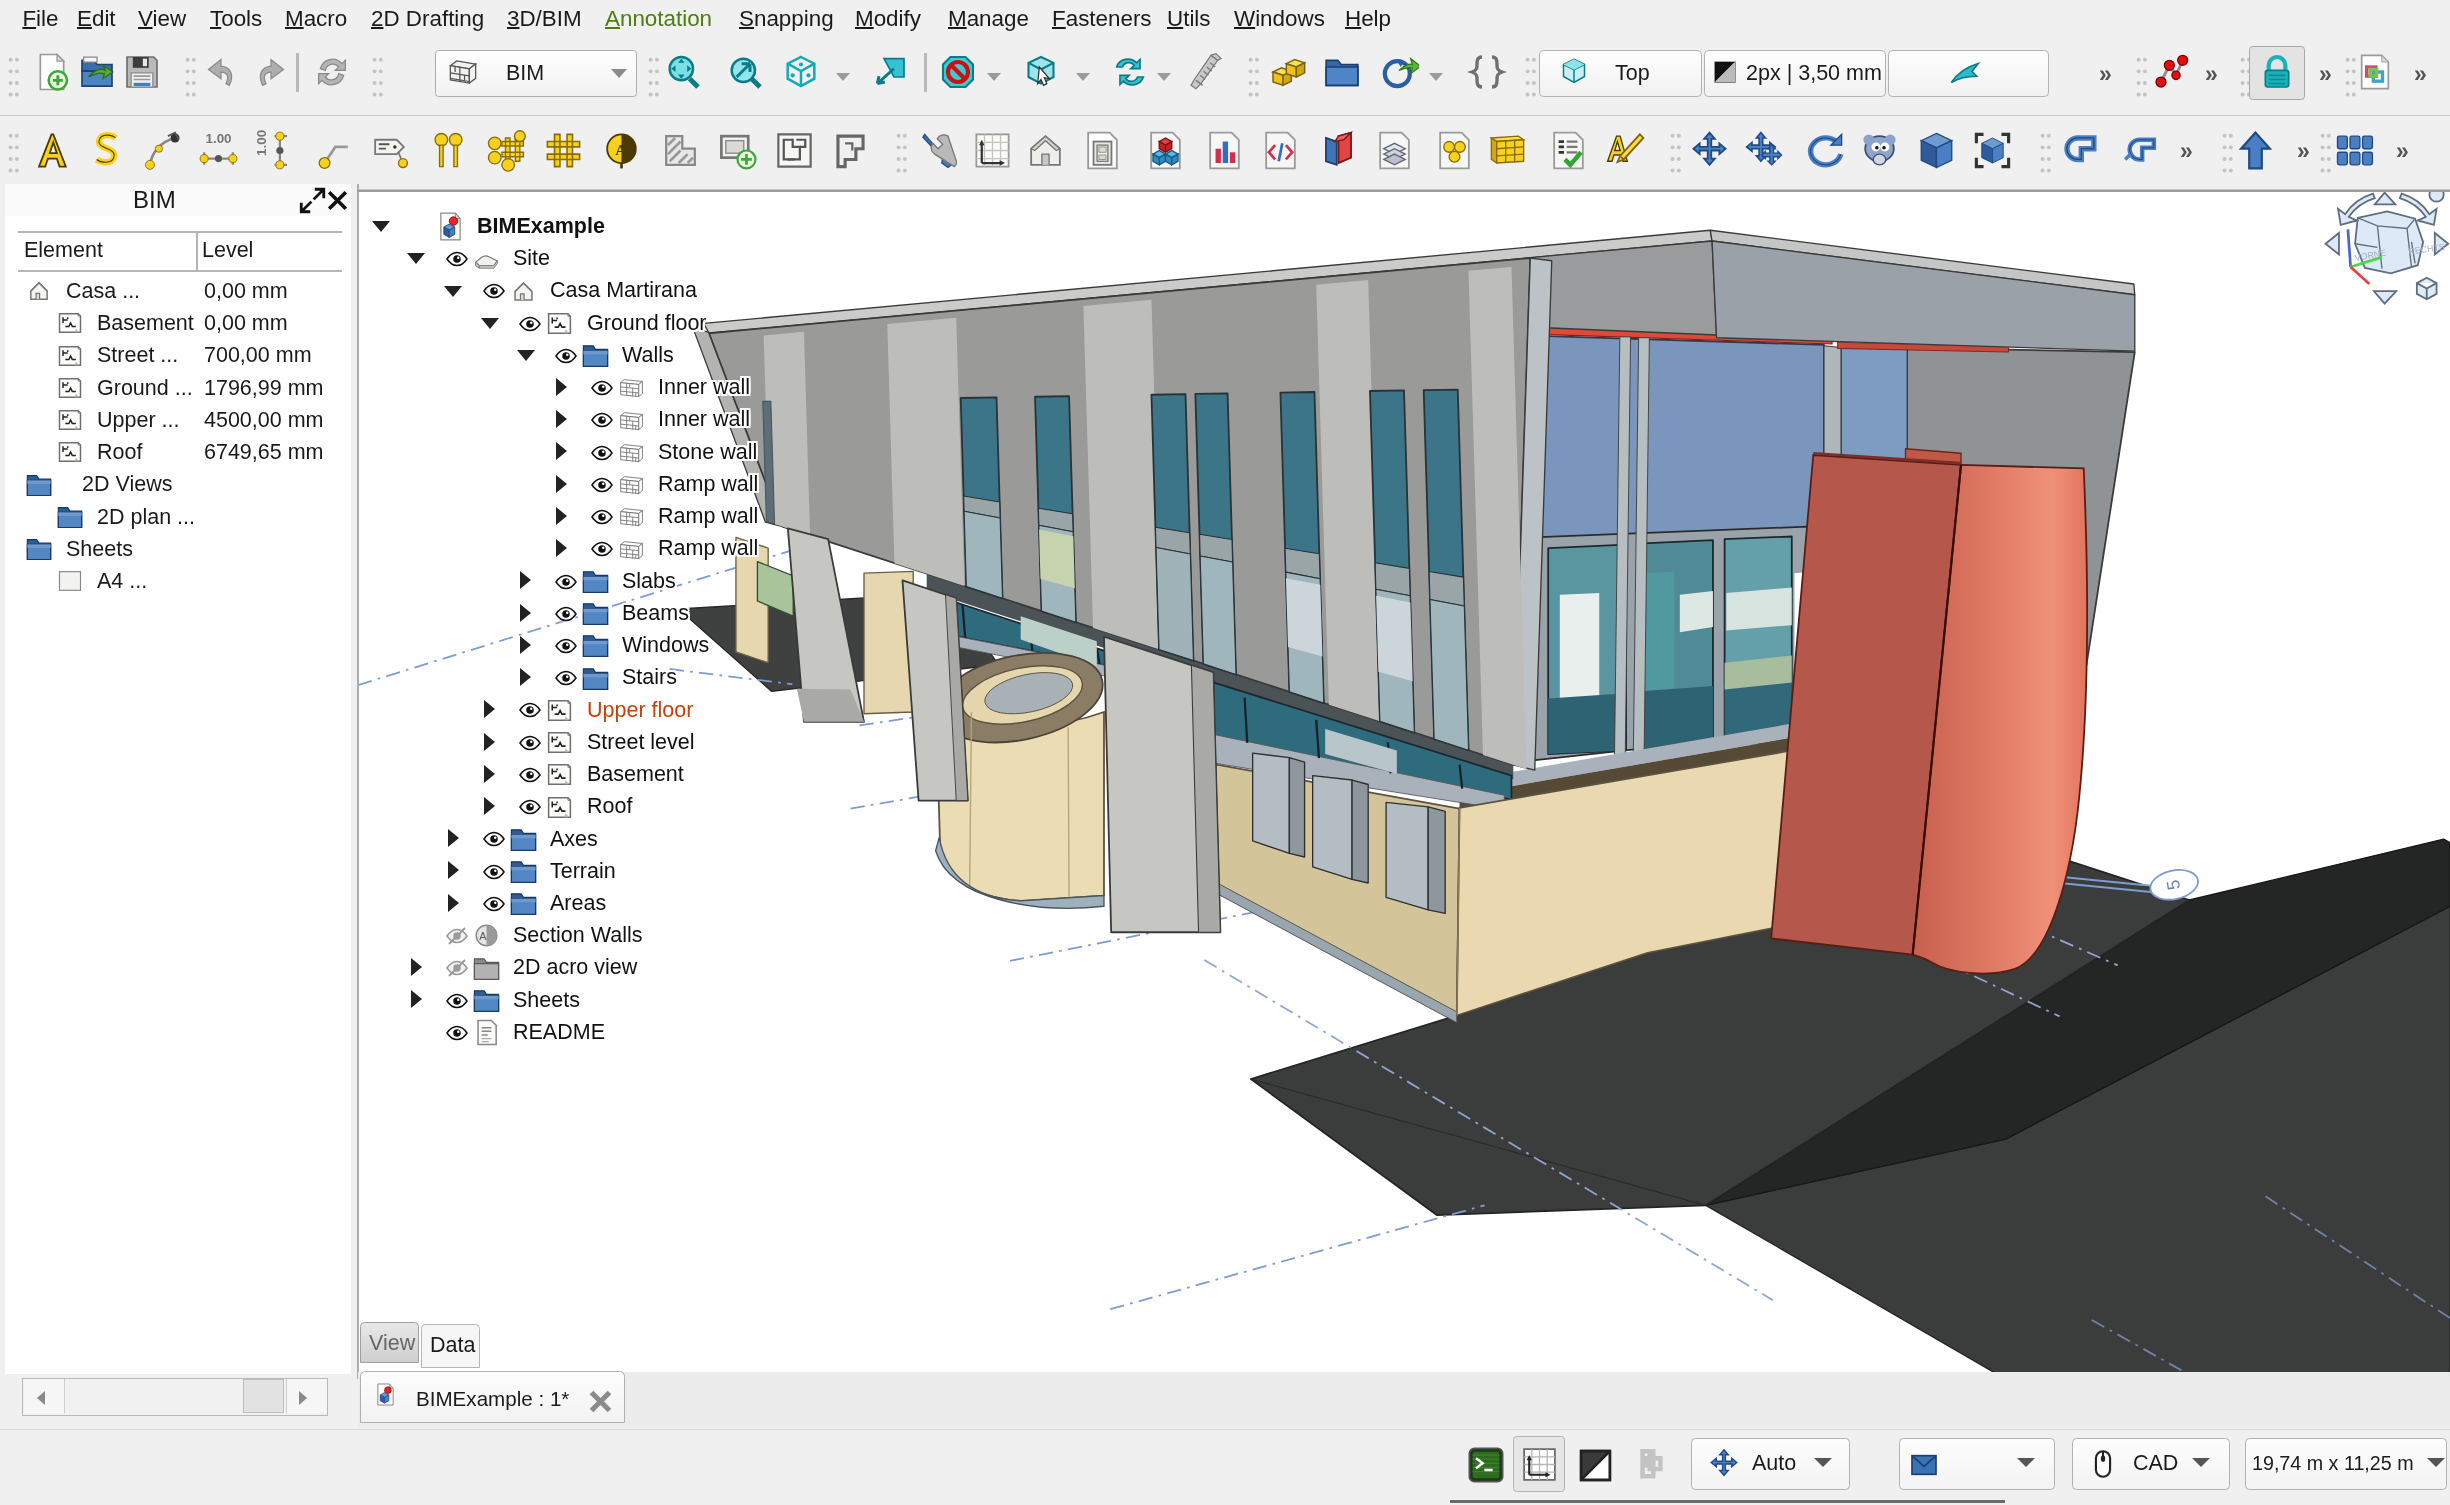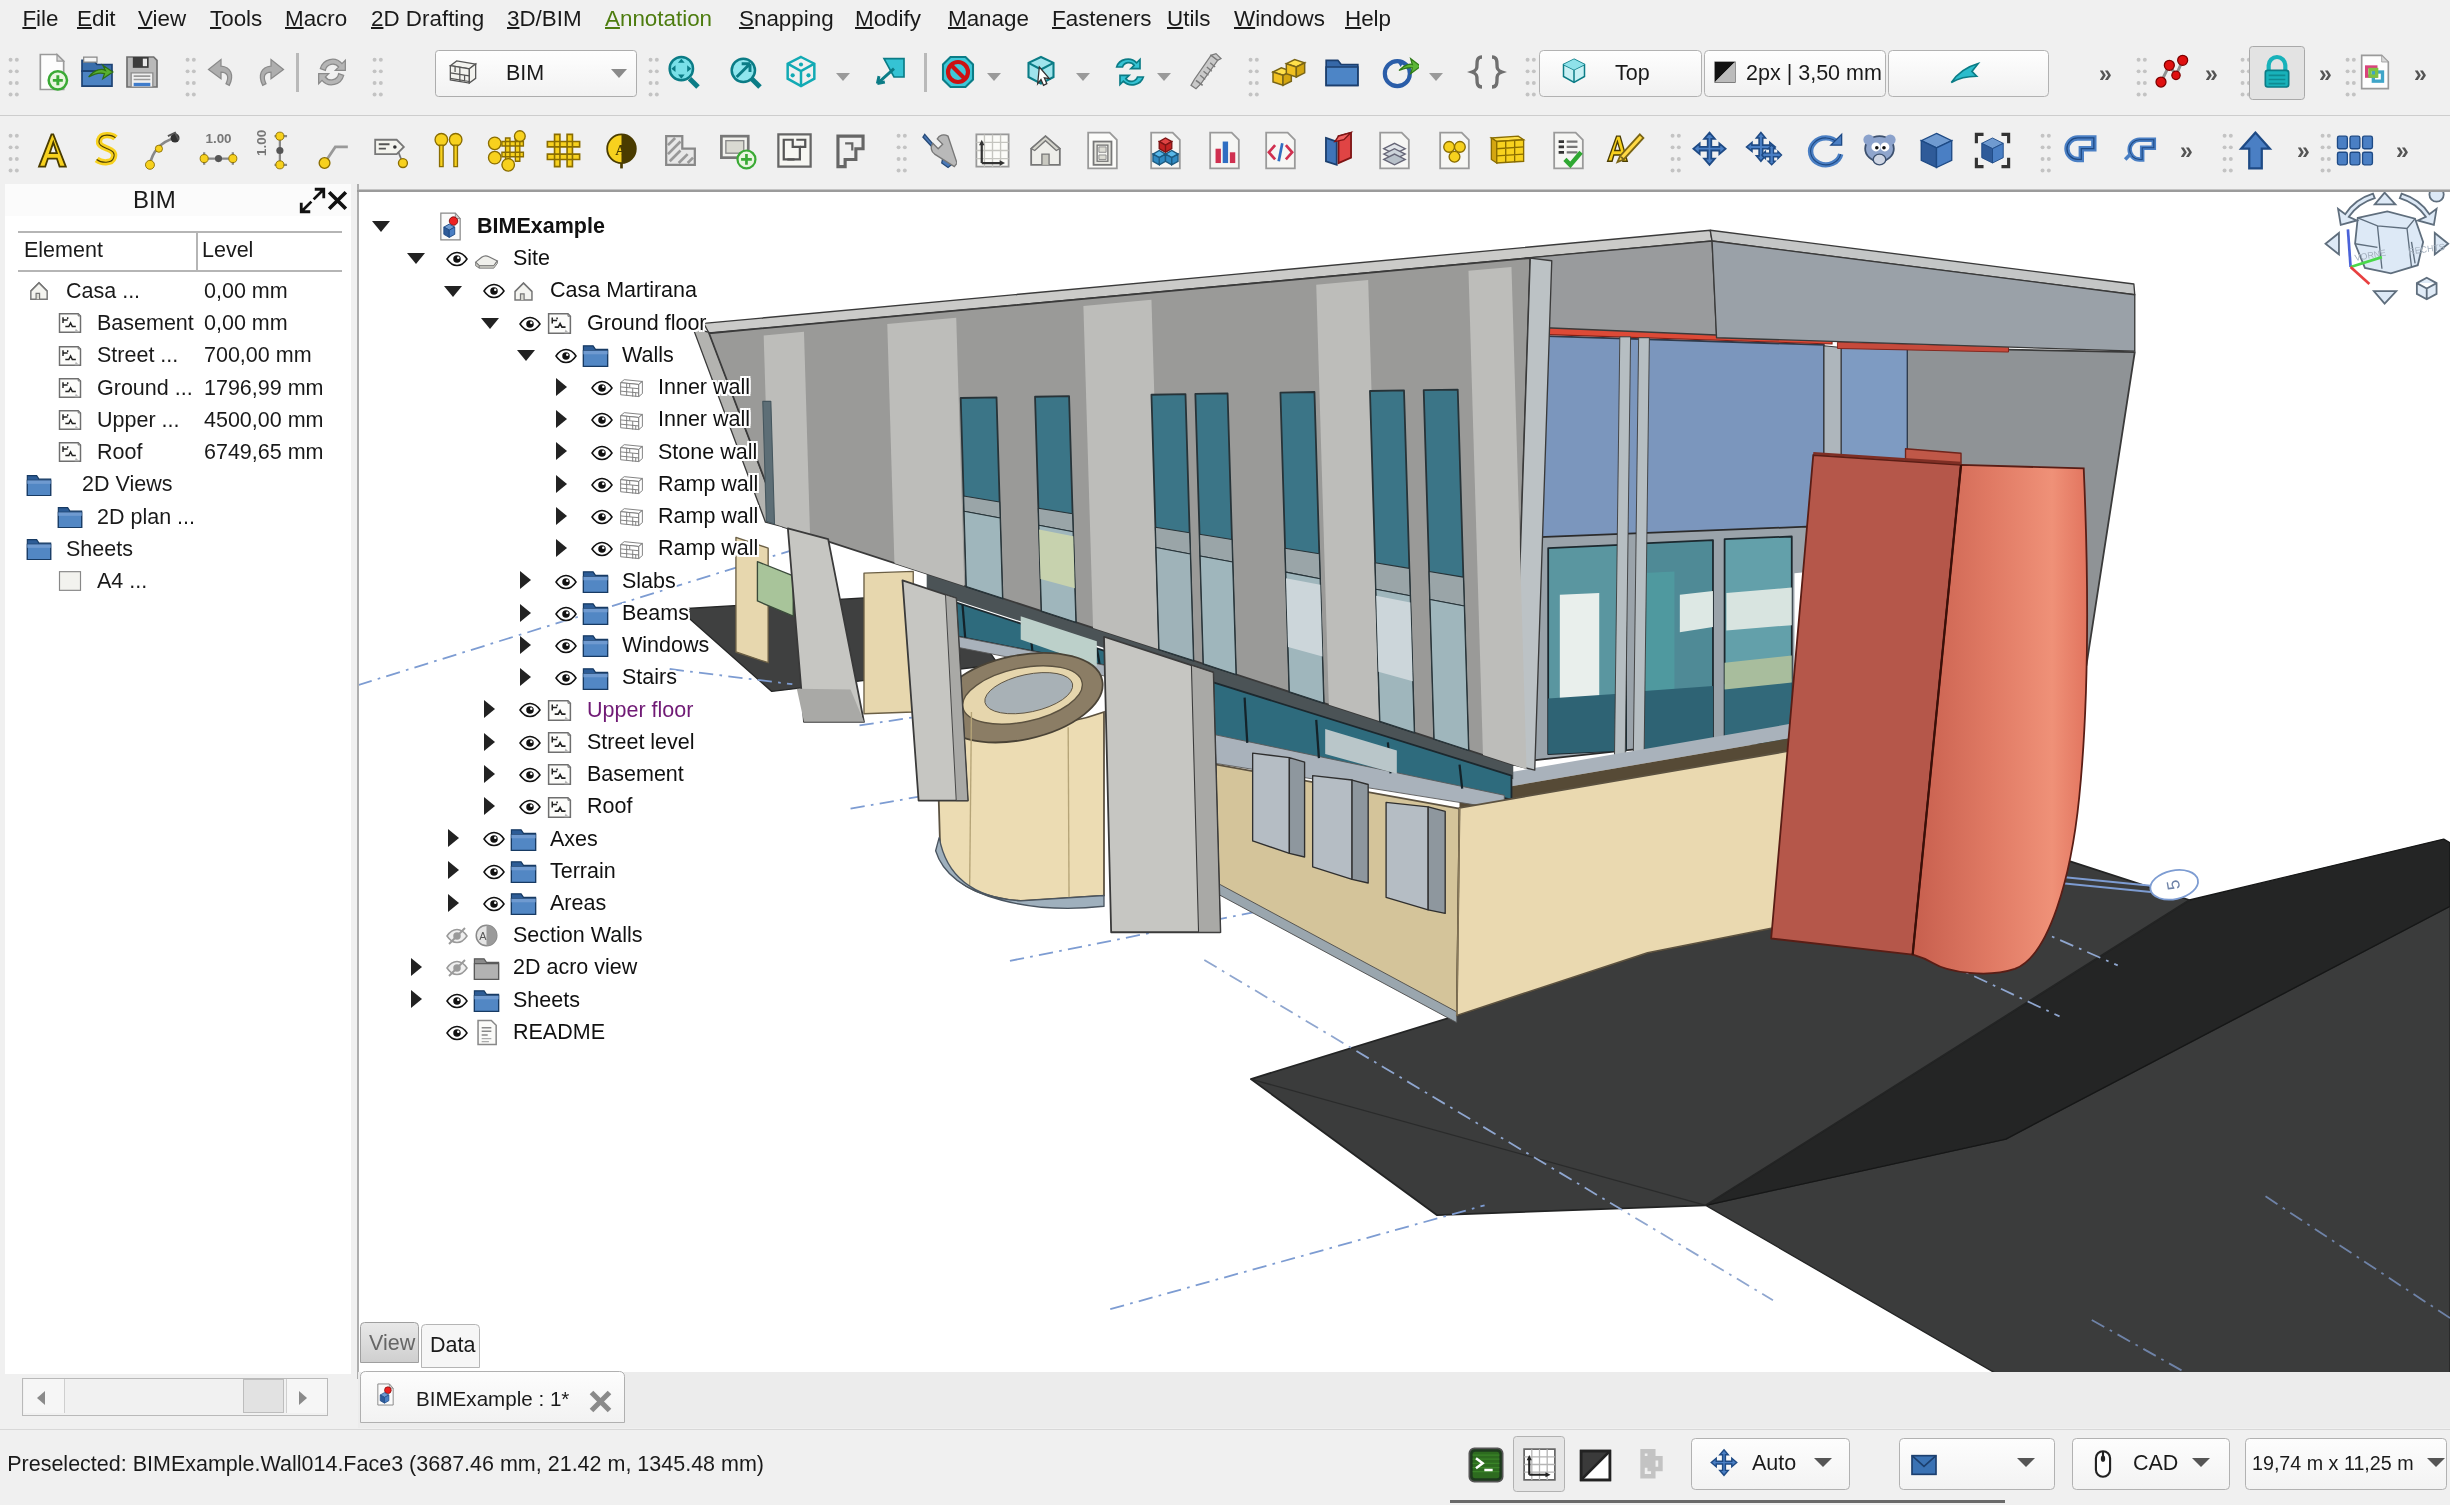--- a/index.html
+++ b/index.html
@@ -924,21 +924,21 @@
         <path d="M4 24c6-9 13-13 20-13s14 4 20 13c-6 9-13 13-20 13S10 33 4 24z" fill="#fff" stroke="#111" stroke-width="3"></path>
         <circle cx="24" cy="24" r="7.5" fill="#111"></circle>
         <circle cx="26.5" cy="21.5" r="2.5" fill="#fff"></circle>
       </svg></div>
     <div style="position:absolute;left:545px;top:696px;width:29px;height:29px;filter:drop-shadow(0 0 1.8px #fff)"><svg width="29" height="29" viewBox="0 0 48 48">
         <path d="M6 8h32l4 4v28H6z" fill="#fcfcfa" stroke="#6f6f6f" stroke-width="2.5"></path>
         <path d="M38 8l4 4h-4z" fill="#c5c5c5" stroke="#6f6f6f" stroke-width="1.5"></path>
         <path d="M12 14v10M12 19h8m0-5v3M16 30h6l3-6 3 6h6" fill="none" stroke="#222" stroke-width="2.5"></path>
         <path d="M34 34l6 6h-8z" fill="#b5b5b5"></path>
       </svg></div>
-    <span style="position:absolute;left:587px;top:698px;font:21.5px 'Liberation Sans',sans-serif;color:#701a75;text-shadow:-1.8px 0 0 #fff,1.8px 0 0 #fff,0 -1.8px 0 #fff,0 1.8px 0 #fff,-1.8px -1.8px 0 #fff,1.8px 1.8px 0 #fff,-1.8px 1.8px 0 #fff,1.8px -1.8px 0 #fff;white-space:nowrap">Upper floor</span>
+    <span style="position:absolute;left:587px;top:698px;font:21.5px 'Liberation Sans',sans-serif;color:#c2410c;text-shadow:-1.8px 0 0 #fff,1.8px 0 0 #fff,0 -1.8px 0 #fff,0 1.8px 0 #fff,-1.8px -1.8px 0 #fff,1.8px 1.8px 0 #fff,-1.8px 1.8px 0 #fff,1.8px -1.8px 0 #fff;white-space:nowrap">Upper floor</span>
     <div style="position:absolute;left:484px;top:733px;width:0;height:0;border-top:9px solid transparent;border-bottom:9px solid transparent;border-left:11.6px solid #222;filter:drop-shadow(0 0 1.8px #fff)"></div>
     <div style="position:absolute;left:518px;top:731px;width:24px;height:24px;filter:drop-shadow(0 0 1.8px #fff)"><svg width="24" height="24" viewBox="0 0 48 48">
         <path d="M4 24c6-9 13-13 20-13s14 4 20 13c-6 9-13 13-20 13S10 33 4 24z" fill="#fff" stroke="#111" stroke-width="3"></path>
         <circle cx="24" cy="24" r="7.5" fill="#111"></circle>
         <circle cx="26.5" cy="21.5" r="2.5" fill="#fff"></circle>
       </svg></div>
     <div style="position:absolute;left:545px;top:728px;width:29px;height:29px;filter:drop-shadow(0 0 1.8px #fff)"><svg width="29" height="29" viewBox="0 0 48 48">
         <path d="M6 8h32l4 4v28H6z" fill="#fcfcfa" stroke="#6f6f6f" stroke-width="2.5"></path>
         <path d="M38 8l4 4h-4z" fill="#c5c5c5" stroke="#6f6f6f" stroke-width="1.5"></path>
         <path d="M12 14v10M12 19h8m0-5v3M16 30h6l3-6 3 6h6" fill="none" stroke="#222" stroke-width="2.5"></path>
@@ -1157,21 +1157,20 @@
         <circle cx="29" cy="15" r="7" fill="#e22" stroke="#801010" stroke-width="1.5"></circle>
         <path d="M22 20l9 5-9 5-9-5z" fill="#6f9ad0" stroke="#1e4a85" stroke-width="1.5"></path>
         <path d="M13 25l9 5v12l-9-5z" fill="#2f5b99" stroke="#1e4a85" stroke-width="1.5"></path>
         <path d="M31 25l-9 5v12l9-5z" fill="#4a7fc4" stroke="#1e4a85" stroke-width="1.5"></path>
       </svg></div>
     <span style="position:absolute;left:416px;top:1387px;font:20.6px 'Liberation Sans',sans-serif;color:#1a1a1a">BIMExample : 1*</span>
     <div style="position:absolute;left:587px;top:1388px;width:25px;height:25px"><svg width="27" height="27" viewBox="0 0 48 48">
         <path d="M8 8l32 32M40 8L8 40" stroke="#8a8a8a" stroke-width="9"></path>
       </svg></div>
     <div style="position:absolute;left:0;top:1429px;width:2450px;height:76px;background:#f0f0f0;border-top:1.8px solid #d8d8d8"></div>
-    <span style="position:absolute;left:7.2px;top:1452px;font:21.5px 'Liberation Sans',sans-serif;color:#1a1a1a">Preselected: BIMExample.Wall014.Face3 (3687.46 mm, 21.42 m, 1345.48 mm)</span>
     <div style="position:absolute;left:1466px;top:1445px;width:40px;height:40px"><svg width="40" height="40" viewBox="0 0 48 48">
         <rect x="4" y="4" width="40" height="40" rx="6" fill="#1e3a1e" stroke="#555" stroke-width="2"></rect>
         <rect x="8" y="8" width="32" height="32" rx="3" fill="#2d6b1f"></rect>
         <path d="M8 12h32M8 17h32M8 22h32M8 27h32M8 32h32" stroke="#3a8428" stroke-width="1.5"></path>
         <path d="M12 16l8 6-8 6" fill="none" stroke="#fff" stroke-width="3"></path>
         <path d="M22 30h10" stroke="#fff" stroke-width="3"></path>
       </svg></div>
     <div style="position:absolute;left:1513px;top:1436px;width:52px;height:56px;background:#e6e6e6;border:1.8px solid #b2b2b2;border-radius:3.6px"></div>
     <div style="position:absolute;left:1519px;top:1444px;width:41px;height:41px"><svg width="41" height="41" viewBox="0 0 48 48">
         <rect x="6" y="6" width="36" height="36" fill="#fff" stroke="#666" stroke-width="2"></rect>

